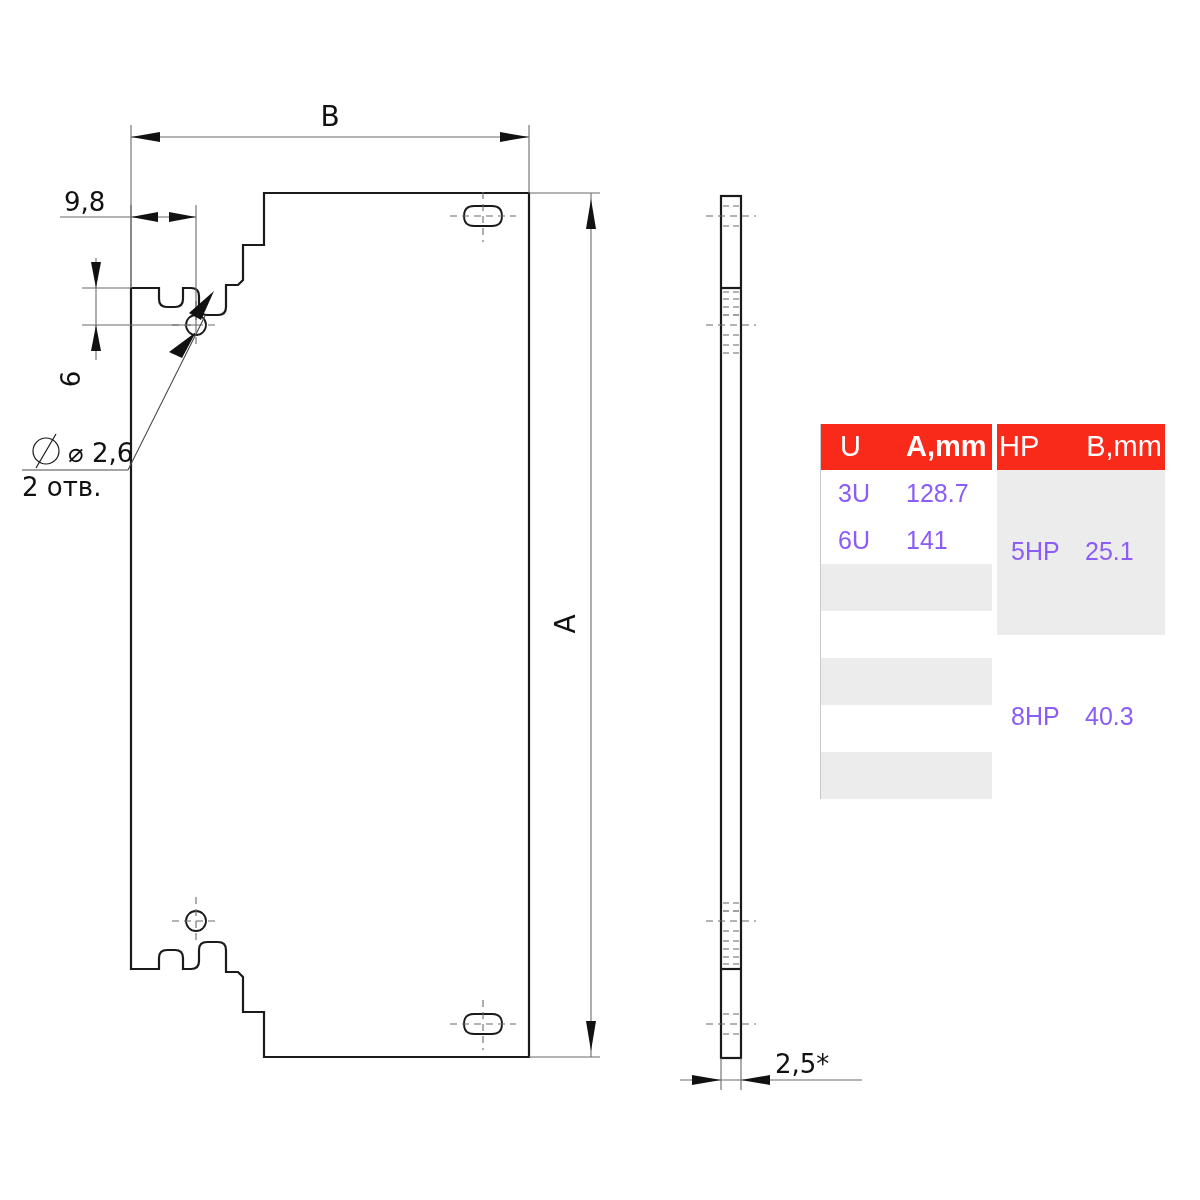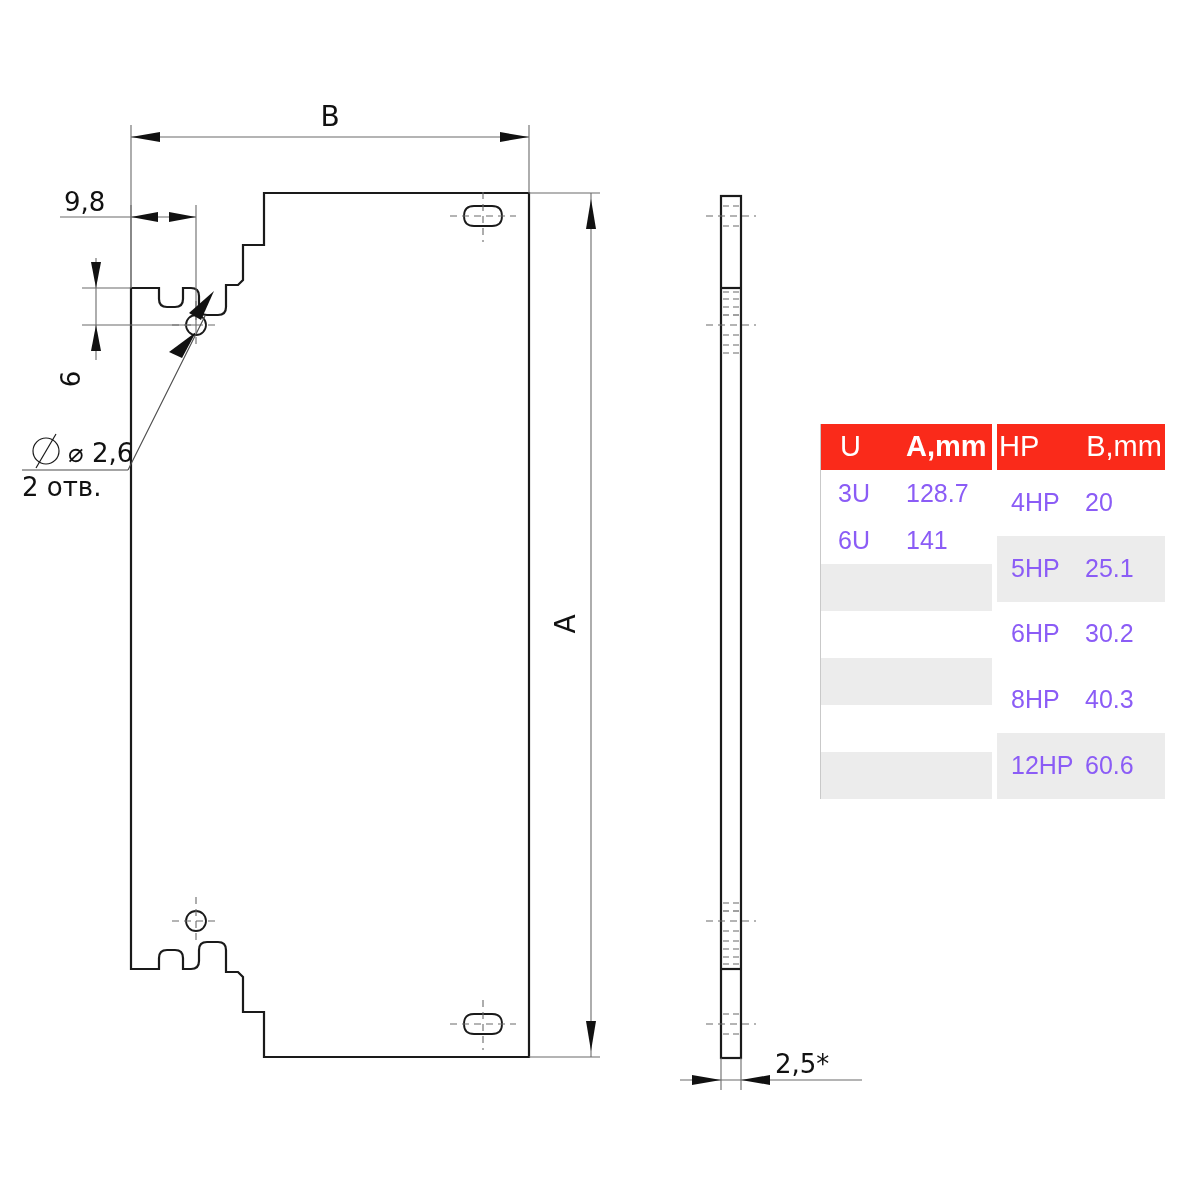--- a/index.html
+++ b/index.html
@@ -335,38 +335,26 @@
     </div>
 
     <table class="spec-table right">
       <thead>
         <tr>
           <th class="h-label">HP</th>
           <th class="h-val">B,mm</th>
         </tr>
       </thead>
       <tbody>
-        <tr class="plain">
-          <td class="c-label">4HP</td>
-          <td class="c-val">20</td>
-        </tr>
         <tr class="alt">
           <td class="c-label">5HP</td>
           <td class="c-val">25.1</td>
         </tr>
         <tr class="plain">
-          <td class="c-label">6HP</td>
-          <td class="c-val">30.2</td>
-        </tr>
-        <tr class="plain">
           <td class="c-label">8HP</td>
           <td class="c-val">40.3</td>
         </tr>
-        <tr class="alt">
-          <td class="c-label">12HP</td>
-          <td class="c-val">60.6</td>
-        </tr>
       </tbody>
     </table>
 
   </div>
 
 </div>
 
 </body></html>

